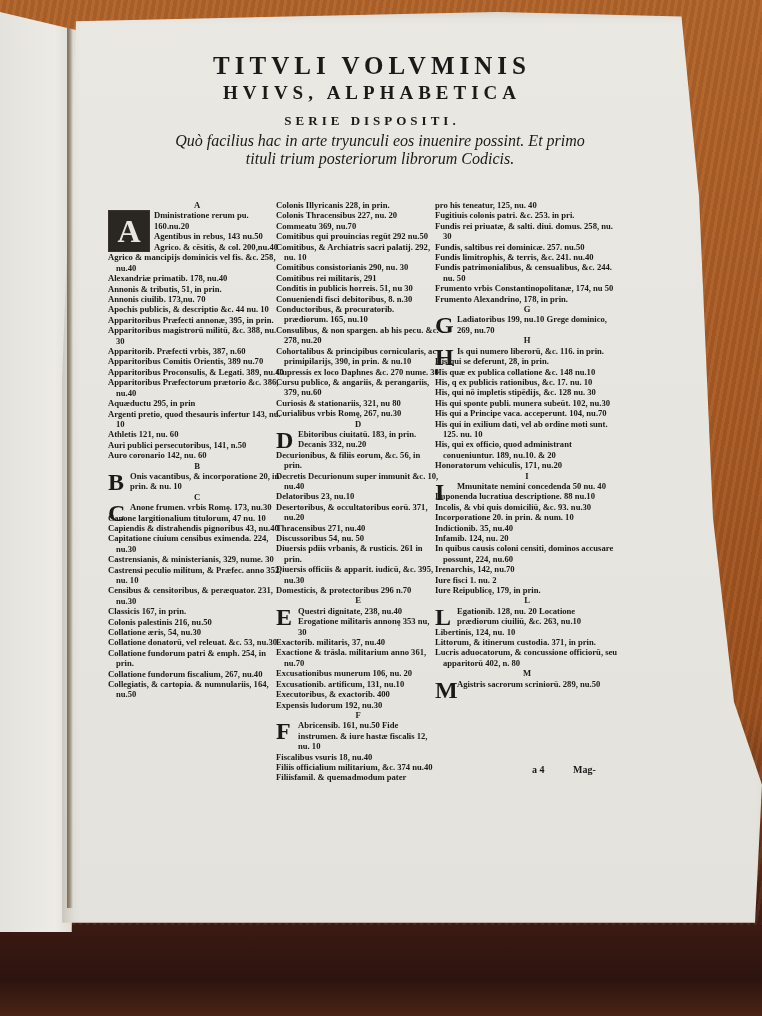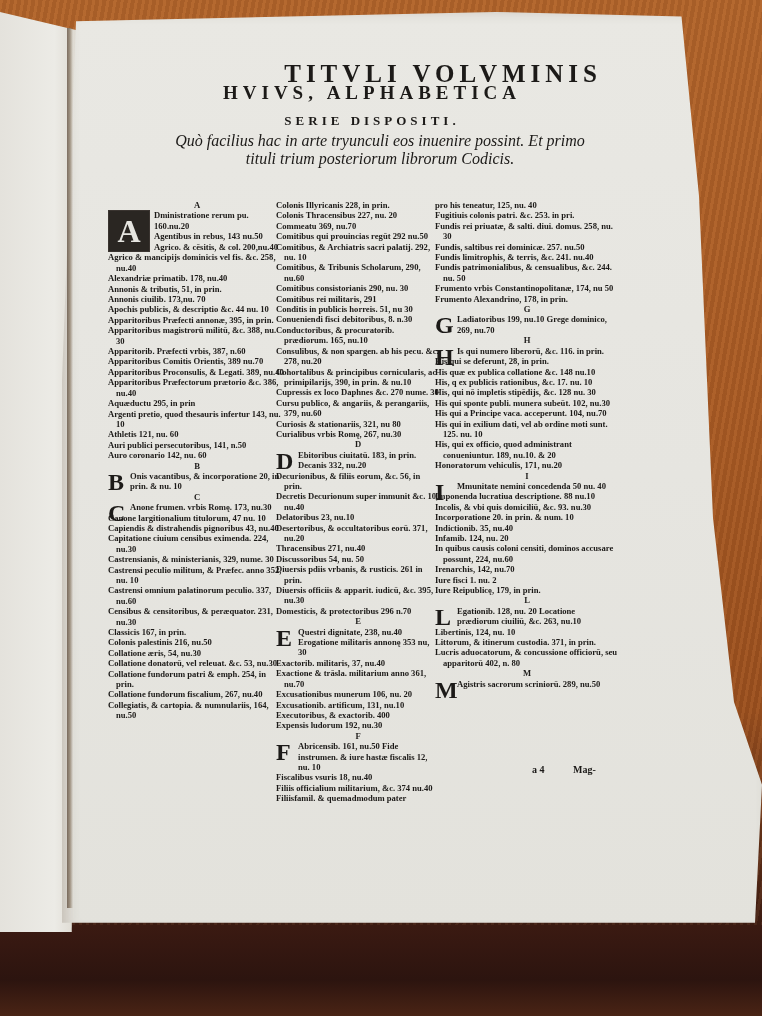--- a/index.html
+++ b/index.html
@@ -27,21 +27,21 @@
     clip-path: polygon(2% 1%, 62% 0%, 88.5% 0.5%, 91% 20%, 93% 55%, 96% 75%, 100% 84%, 99% 99%, 0% 99%, 0% 40%);
     box-shadow: inset 6px 0 12px rgba(120,100,80,0.25);
   }
   .gutter-tear {
     position: absolute; left: 67px; top: 28px; width: 6px; height: 880px;
     background: linear-gradient(90deg, #5a4838, #8a7a66 50%, transparent);
     opacity: 0.75;
   }
   .content { position: absolute; left: 62px; top: 12px; width: 700px; height: 920px; color: #1c1a18; }
   .title1 {
-    position: absolute; left: 80px; top: 48px; width: 460px; text-align: right;
+    position: absolute; left: 80px; top: 40px; width: 460px; text-align: center;
     font-size: 25px; letter-spacing: 5px; font-weight: bold;
   }
   .title2 {
     position: absolute; left: 80px; top: 70px; width: 460px; text-align: center;
     font-size: 19px; letter-spacing: 5px; font-weight: bold;
   }
   .title3 {
     position: absolute; left: 80px; top: 101px; width: 460px; text-align: center;
     font-size: 13px; letter-spacing: 4px; font-weight: bold;
   }
@@ -117,38 +117,36 @@
     <p class="letter-head">C</p>
     <div class="dropcap-line">
       <span class="dropcap">C</span>
       <span>Anone frumen. vrbis Romę. 173, nu.30</span>
     </div>
     <p class="entry">Canone largitionalium titulorum, 47 nu. 10</p>
     <p class="entry">Capiendis &amp; distrahendis pignoribus 43, nu.40</p>
     <p class="entry">Capitatione ciuium censibus eximenda. 224, nu.30</p>
     <p class="entry">Castrensianis, &amp; ministerianis, 329, nume. 30</p>
     <p class="entry">Castrensi peculio militum, &amp; Præfec. anno 352, nu. 10</p>
-    <p class="entry">Castrensi omnium palatinorum peculio. 337, nu.60</p>
     <p class="entry">Censibus &amp; censitoribus, &amp; peræquator. 231, nu.30</p>
     <p class="entry">Classicis 167, in prin.</p>
     <p class="entry">Colonis palestinis 216, nu.50</p>
     <p class="entry">Collatione æris, 54, nu.30</p>
     <p class="entry">Collatione donatorū, vel releuat. &amp;c. 53, nu.30</p>
     <p class="entry">Collatione fundorum patri &amp; emph. 254, in prin.</p>
     <p class="entry">Collatione fundorum fiscalium, 267, nu.40</p>
     <p class="entry">Collegiatis, &amp; cartopia. &amp; numnulariis, 164, nu.50</p>
   </div>
 
   <div class="col c2">
     <p class="entry">Colonis Illyricanis 228, in prin.</p>
     <p class="entry">Colonis Thracensibus 227, nu. 20</p>
     <p class="entry">Commeatu 369, nu.70</p>
     <p class="entry">Comitibus qui prouincias regūt 292 nu.50</p>
     <p class="entry">Comitibus, &amp; Archiatris sacri palatij. 292, nu. 10</p>
-    <p class="entry">Comitibus, &amp; Tribunis Scholarum, 290, nu.60</p>
     <p class="entry">Comitibus consistorianis 290, nu. 30</p>
     <p class="entry">Comitibus rei militaris, 291</p>
     <p class="entry">Conditis in publicis horreis. 51, nu 30</p>
     <p class="entry">Conueniendi fisci debitoribus, 8. n.30</p>
     <p class="entry">Conductoribus, &amp; procuratorib. prædiorum. 165, nu.10</p>
     <p class="entry">Consulibus, &amp; non spargen. ab his pecu. &amp;c. 278, nu.20</p>
     <p class="entry">Cohortalibus &amp; principibus cornicularis, ac primipilarijs, 390, in prin. &amp; nu.10</p>
     <p class="entry">Cupressis ex loco Daphnes &amp;c. 270 nume. 30</p>
     <p class="entry">Cursu publico, &amp; angariis, &amp; perangariis, 379, nu.60</p>
     <p class="entry">Curiosis &amp; stationariis, 321, nu 80</p>

